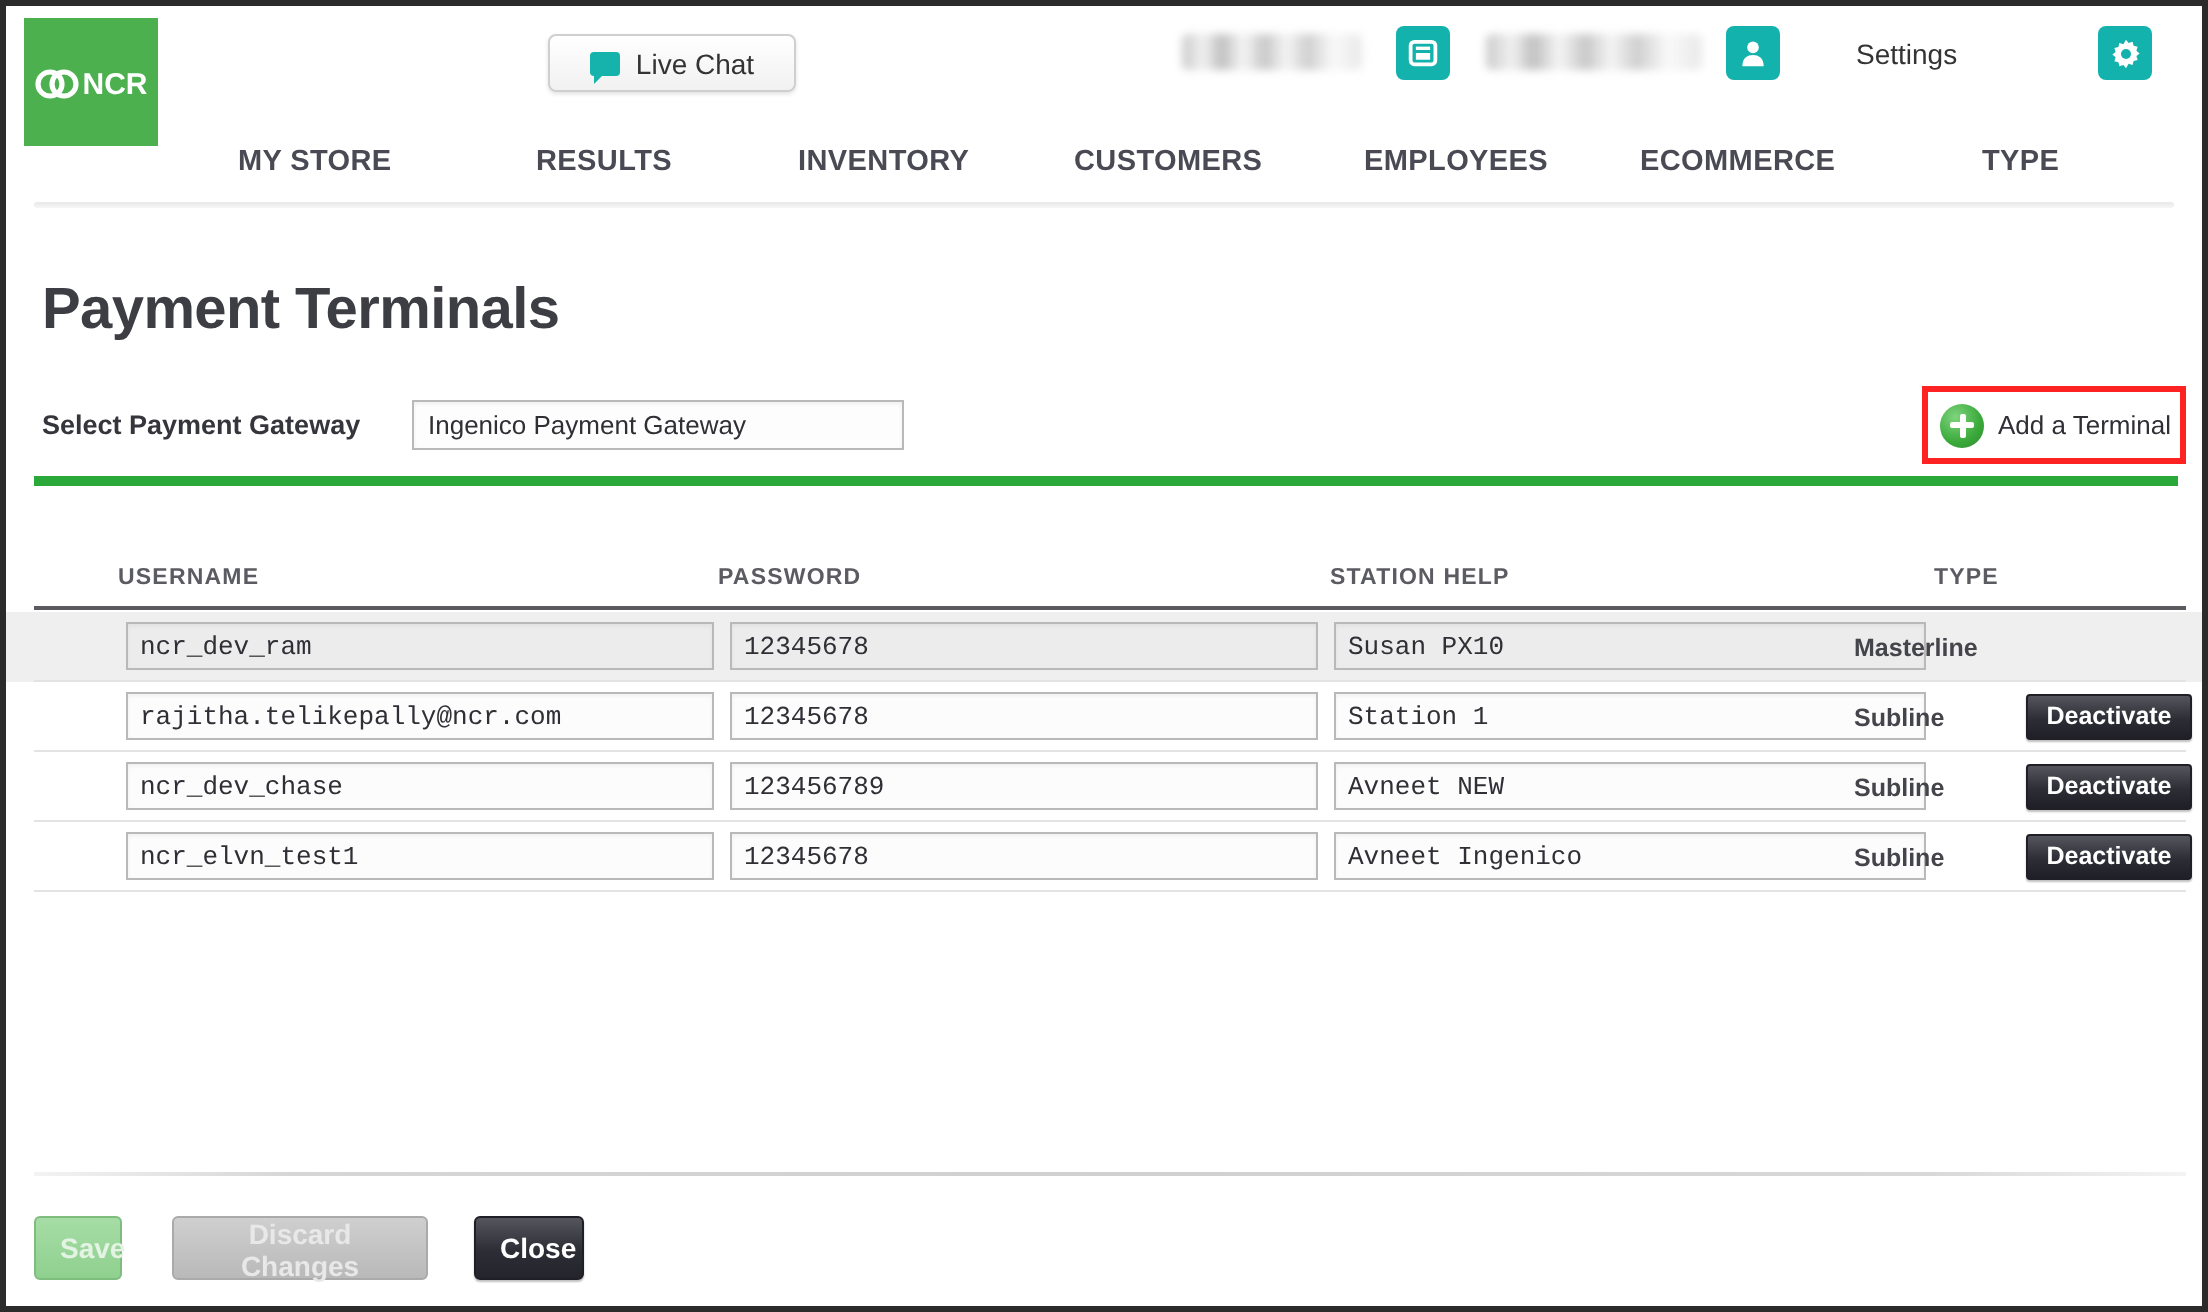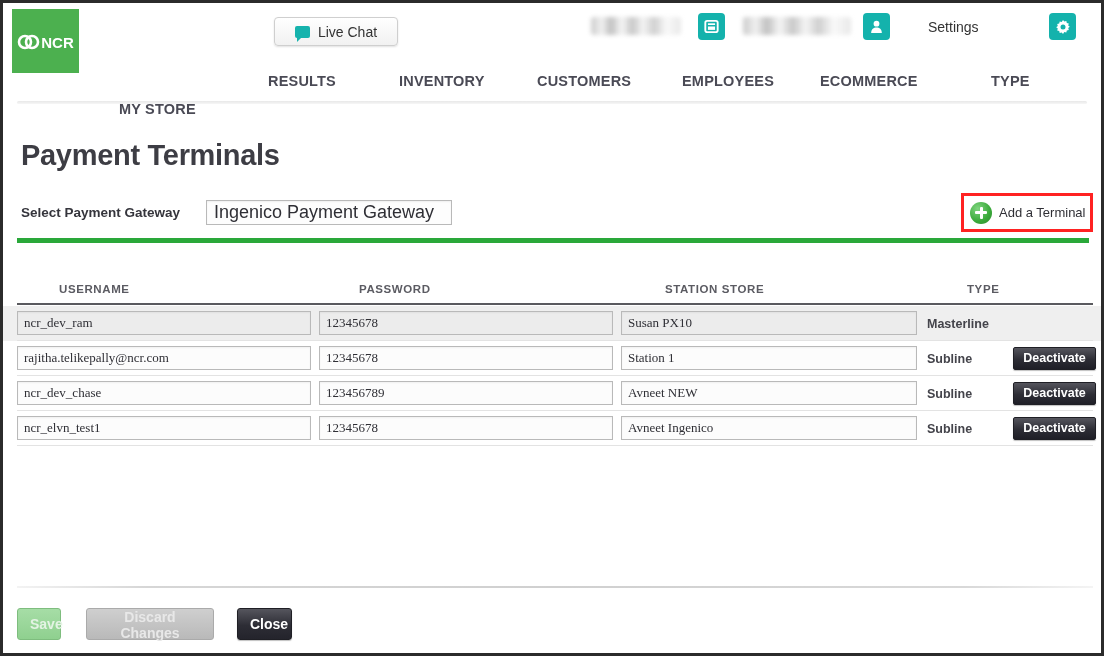--- a/index.html
+++ b/index.html
@@ -186,21 +186,21 @@
   }
   .gw-input {
     position: absolute;
     left: 203px;
     top: 197px;
     width: 246px;
     height: 25px;
     border: 1px solid #b9b9b9;
     background: #fdfdfd;
     font-family: "Liberation Sans", sans-serif;
-    font-size: 18px;
+    font-size: 13px;
     color: #2f2f35;
     padding: 0 7px;
     box-sizing: border-box;
     box-shadow: inset 0 1px 2px rgba(0,0,0,0.06);
   }
 
   .add-terminal-hl {
     position: absolute;
     left: 958px;
     top: 190px;
@@ -313,26 +313,27 @@
     height: 1px;
     background: #e3e3e3;
   }
 
   .cell-input {
     position: absolute;
     top: 5px;
     height: 24px;
     border: 1px solid #b9b9b9;
     background: #fcfcfc;
-    font-family: Liberation Serif, serif;
+    font-family: Liberation Mono, monospace;
     font-size: 13px;
     color: #2f2f35;
     padding: 0 6px;
     box-sizing: border-box;
     box-shadow: inset 0 1px 2px rgba(0,0,0,0.05);
+    margin-left: 46px;
   }
   .row.masterline .cell-input { background: #ececec; }
   .c-username { left: 14px;  width: 294px; }
   .c-password { left: 316px; width: 294px; }
   .c-station  { left: 618px; width: 296px; }
 
   .c-type {
     position: absolute;
     left: 924px;
     top: 11px;
@@ -459,21 +460,21 @@
 
     <div class="teal-tile" id="tile-gear">
       <svg width="16" height="16" viewBox="0 0 16 16">
         <path fill="#ffffff" d="M8 0.9l1.3 1.6 2-0.6 0.5 2 2 0.5-0.6 2 1.6 1.3-1.6 1.3 0.6 2-2 0.5-0.5 2-2-0.6L8 15.1 6.7 13.5l-2 0.6-0.5-2-2-0.5 0.6-2L1.2 8.3l1.6-1.3-0.6-2 2-0.5 0.5-2 2 0.6z"></path>
         <circle cx="8" cy="8" r="2.5" fill="#14b2ac"></circle>
       </svg>
     </div>
   </div>
 
   <div class="nav">
-    <div class="nav-item" id="nav-0" style="left: 116px; margin-top: 28px;">MY STORE</div>
+    <div class="nav-item" id="nav-0" style="left: 116px;">MY STORE</div>
     <div class="nav-item" id="nav-1" style="left: 265px;">RESULTS</div>
     <div class="nav-item" id="nav-2" style="left: 396px;">INVENTORY</div>
     <div class="nav-item" id="nav-3" style="left: 534px;">CUSTOMERS</div>
     <div class="nav-item" id="nav-4" style="left: 679px;">EMPLOYEES</div>
     <div class="nav-item" id="nav-5" style="left: 817px;">ECOMMERCE</div>
     <div class="nav-item" id="nav-6" style="left: 988px;">TYPE</div>
     <div class="nav-sep"></div>
   </div>
 
   <div class="page-title">Payment Terminals</div>
@@ -485,21 +486,21 @@
   <div class="add-terminal-btn">
     <span class="plus-circle"></span>
     <span class="add-terminal-label">Add a Terminal</span>
   </div>
 
   <div class="green-divider"></div>
 
   <div class="thead">
     <div class="th" id="th-username">USERNAME</div>
     <div class="th" id="th-password">PASSWORD</div>
-    <div class="th" id="th-station">STATION STORE</div>
+    <div class="th" id="th-station">STATION HELP</div>
     <div class="th" id="th-type">TYPE</div>
   </div>
   <div class="thead-rule"></div>
 
   <div class="rows" id="rows">
       <div class="row masterline">
         <div class="row-shade"></div>
         <input type="text" class="cell-input c-username" value="ncr_dev_ram" style="">
         <input type="text" class="cell-input c-password" value="12345678" style="">
         <input type="text" class="cell-input c-station" value="Susan PX10" style="">

